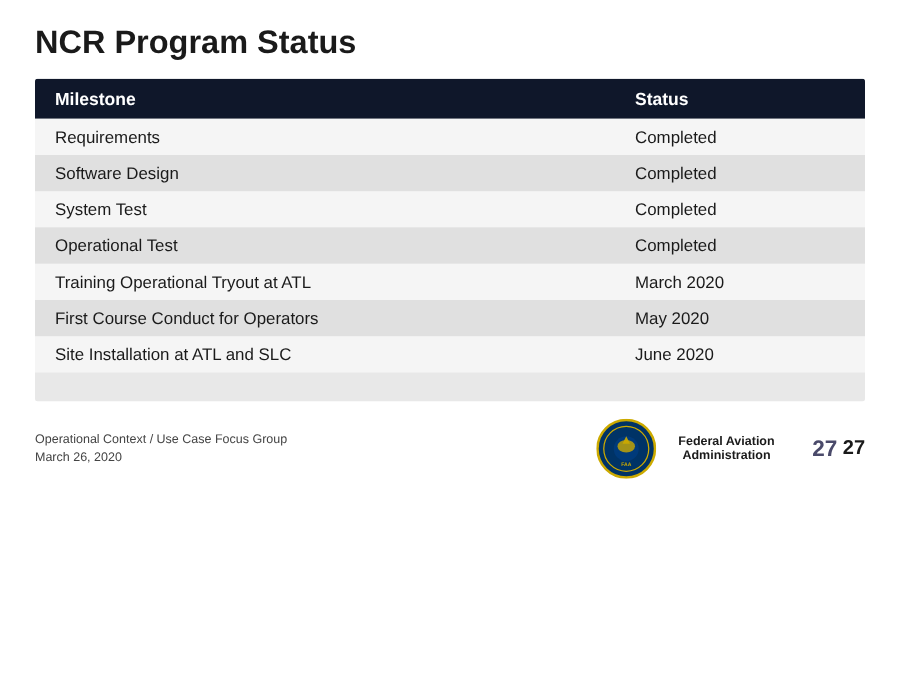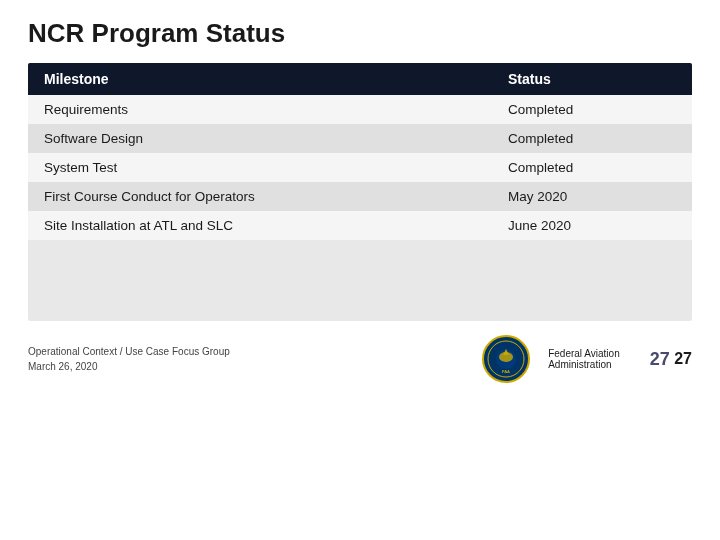--- a/index.html
+++ b/index.html
@@ -102,24 +102,24 @@
     }
 
     .faa-seal {
       width: 48px;
       height: 48px;
     }
 
     .footer-right {
       display: flex;
       flex-direction: column;
-      align-items: flex-start;
+      align-items: center;
       font-size: 10px;
       color: #1a1a1a;
-      font-weight: normal;
+      font-weight: bold;
       margin-left: 8px;
     }
 
     .page-number {
       display: flex;
       align-items: center;
       font-size: 16px;
       font-weight: bold;
       color: #1a1a1a;
       margin-left: 20px;
@@ -156,20 +156,28 @@
             <td>Requirements</td>
             <td class="status-cell">Completed</td>
           </tr>
           <tr>
             <td>Software Design</td>
             <td class="status-cell">Completed</td>
           </tr>
           <tr>
             <td>System Test</td>
             <td class="status-cell">Completed</td>
+          </tr>
+          <tr>
+            <td>Operational Test</td>
+            <td class="status-cell">Completed</td>
+          </tr>
+          <tr>
+            <td>Training Operational Tryout at ATL</td>
+            <td class="status-cell">March 2020</td>
           </tr>
           <tr>
             <td>First Course Conduct for Operators</td>
             <td class="status-cell">May 2020</td>
           </tr>
           <tr>
             <td>Site Installation at ATL and SLC</td>
             <td class="status-cell">June 2020</td>
           </tr>
         </tbody>

